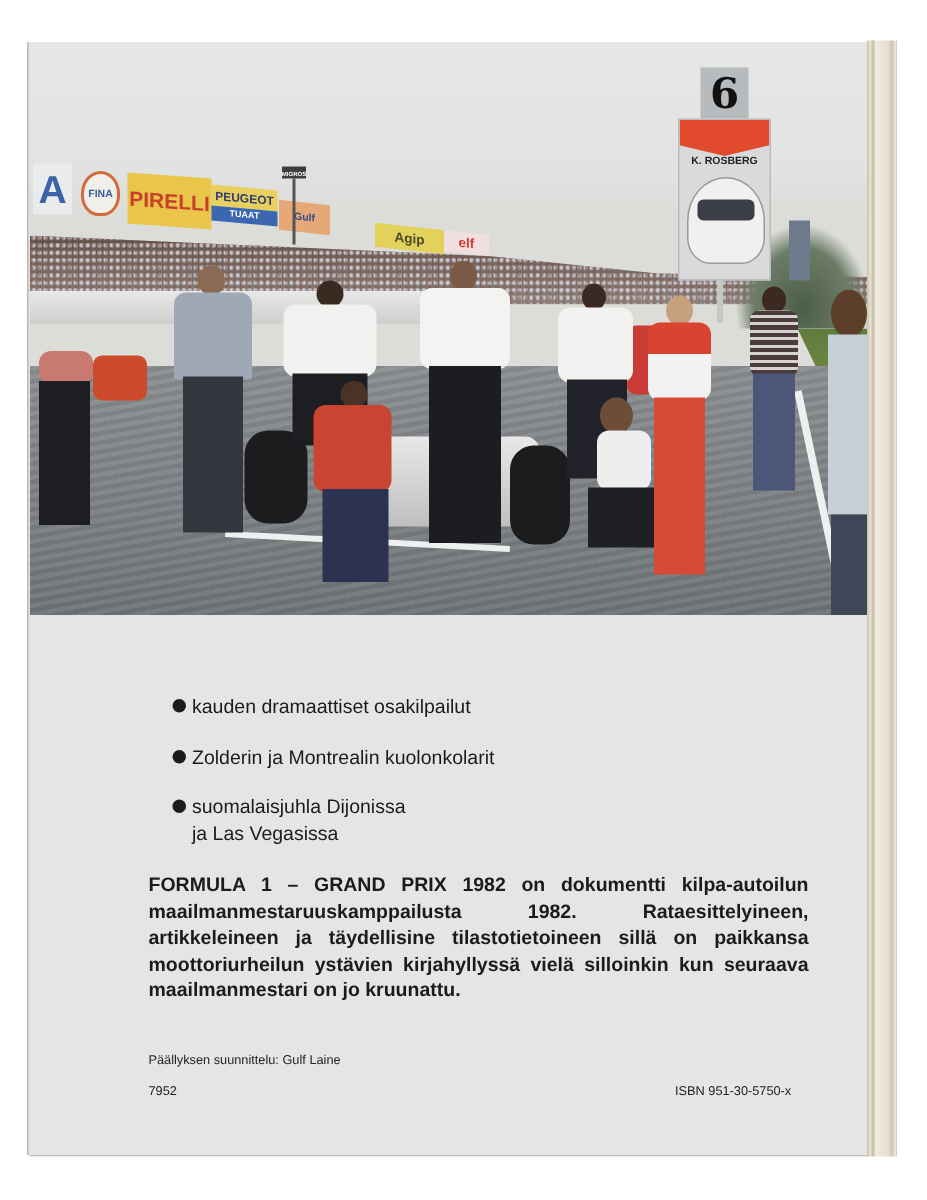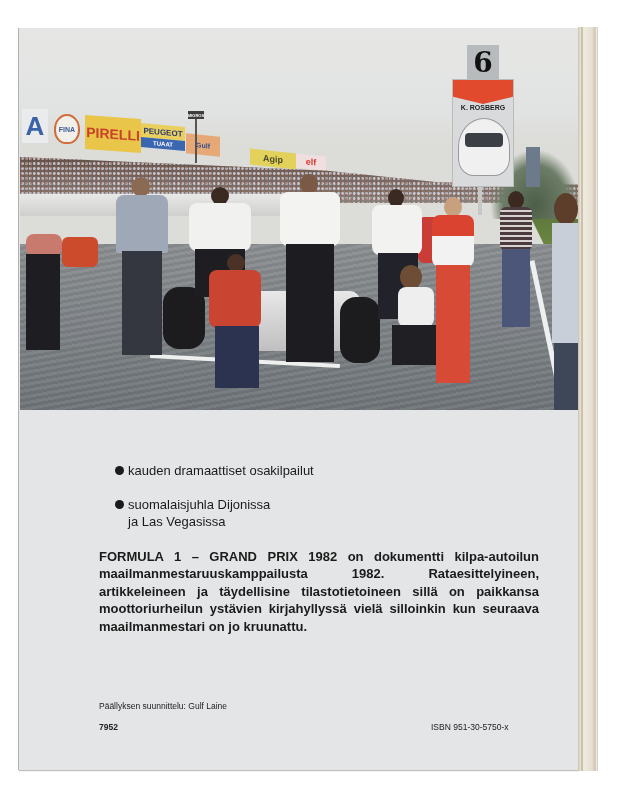--- a/index.html
+++ b/index.html
@@ -59,22 +59,22 @@
 
   
   .text-area { position:absolute; left:99px; top:446px; width:440px; color:#1b1b1b; font-size:13px; line-height:17.5px; }
   .p1 { margin:0; text-align:justify; }
   .bullets { list-style:none; margin:16px 0 0 0; padding:0; }
   .bullets li { position:relative; padding-left:13px; margin:16px; }
   .bullets li::before { content:""; position:absolute; left:0; top:4px; width:9px; height:9px; border-radius:50%; background:#1b1b1b; }
   .bullets li .cont { display:block; }
   .p2 { margin:17px 0 0 0; text-align:justify; text-align-last:left;font-weight:bold; }
   .credit { position:absolute; left:99px; top:701px; font-size:8.5px; color:#222; }
-  .code { position:absolute; left:99px; top:722px; font-size:8.5px; color:#222;font-weight:bold; }
-  .isbn { position:absolute; left:431px; top:722px; font-size:8.5px; color:#222;text-align:right; }
+  .code { position:absolute; left:99px; top:722px; font-size:8.5px; color:#222; }
+  .isbn { position:absolute; left:450px; top:722px; font-size:8.5px; color:#222;text-align:right; }
 </style>
 </head>
 <body>
 
 <div class="book"></div>
 <div class="spine"></div>
 <div class="spine-line"></div>
 
 <div class="photo">
 
@@ -162,20 +162,21 @@
     <div class="name">K. ROSBERG</div>
     <div class="helmet">
       <div class="visor"></div>
     </div>
   </div>
 </div>
 
 <div class="text-area">
   <ul class="bullets">
     <li><span>kauden dramaattiset osakilpailut</span></li>
+    <li><span>Zolderin ja Montrealin kuolonkolarit</span></li>
     <li><span>suomalaisjuhla Dijonissa</span><span class="cont">ja Las Vegasissa</span></li>
   </ul>
   <p class="p2">FORMULA 1 – GRAND PRIX 1982 on dokumentti kilpa-autoilun maailmanmestaruuskamppailusta 1982. Rataesittelyineen, artikkeleineen ja täydellisine tilastotietoineen sillä on paikkansa moottoriurheilun ystävien kirjahyllyssä vielä silloinkin kun seuraava maailmanmestari on jo kruunattu.</p>
 </div>
 
 <div class="credit">Päällyksen suunnittelu: Gulf Laine</div>
 <div class="code">7952</div>
 <div class="isbn">ISBN 951-30-5750-x</div>
 
 </body></html>

